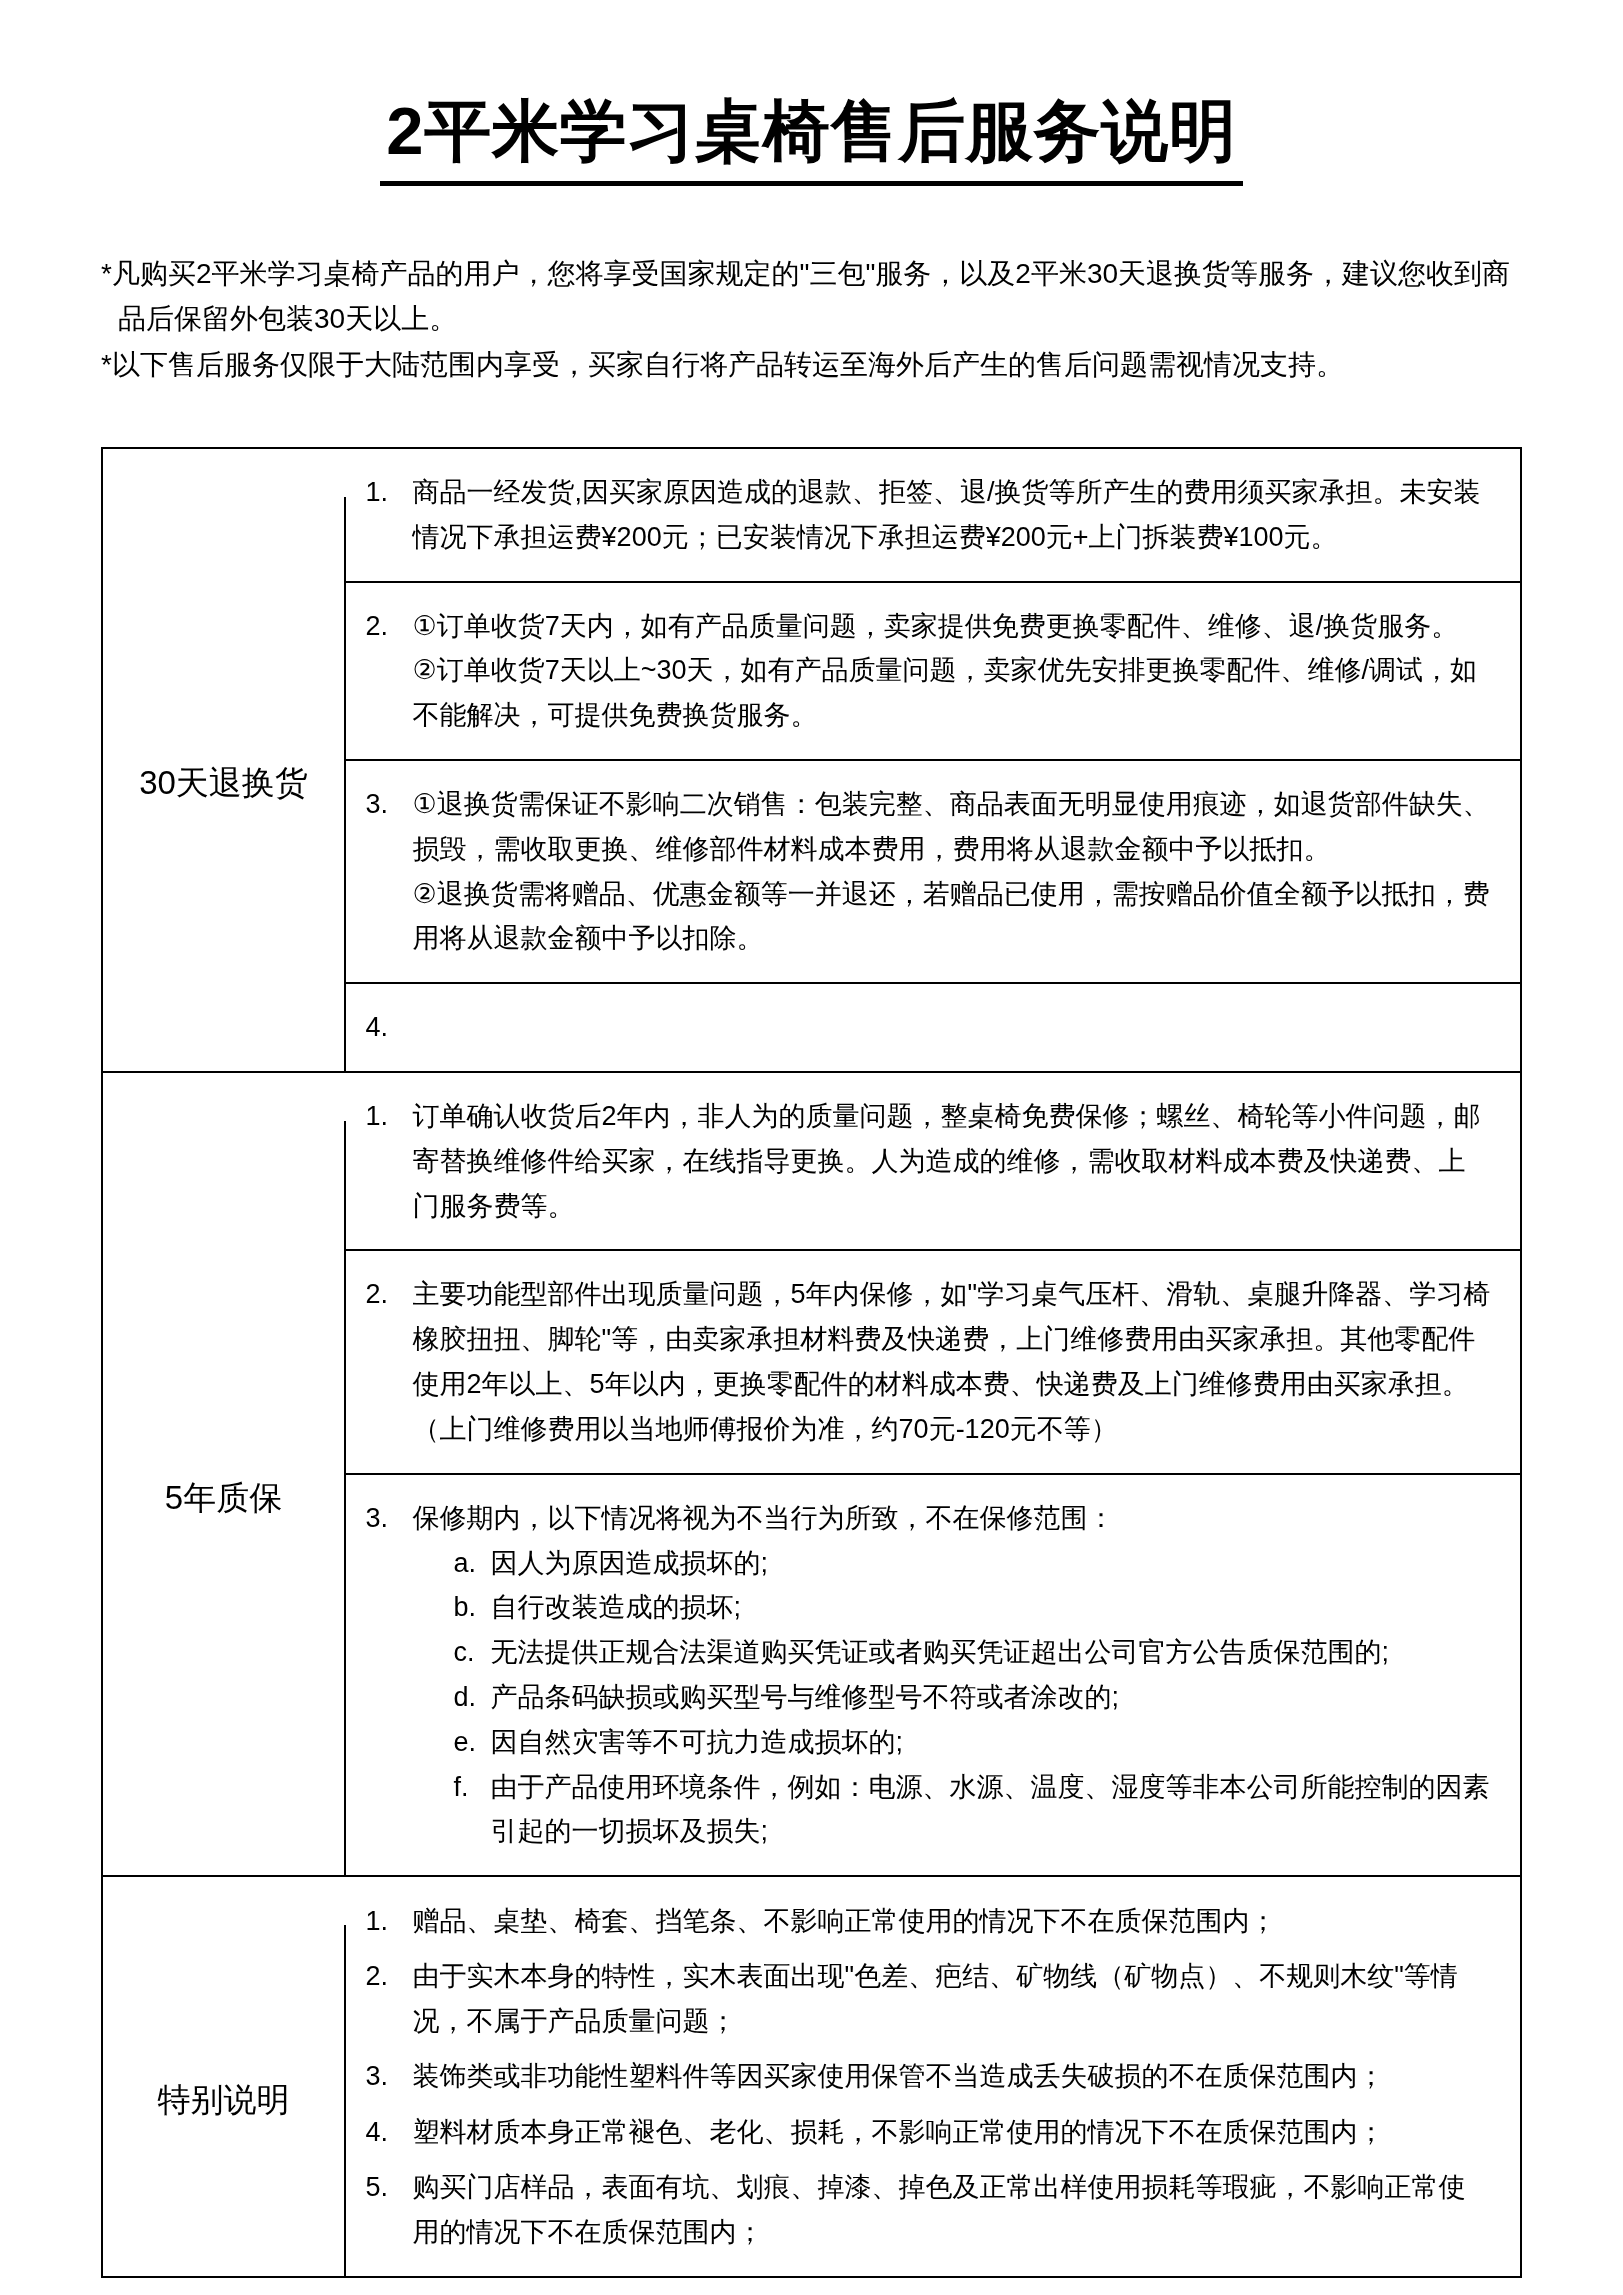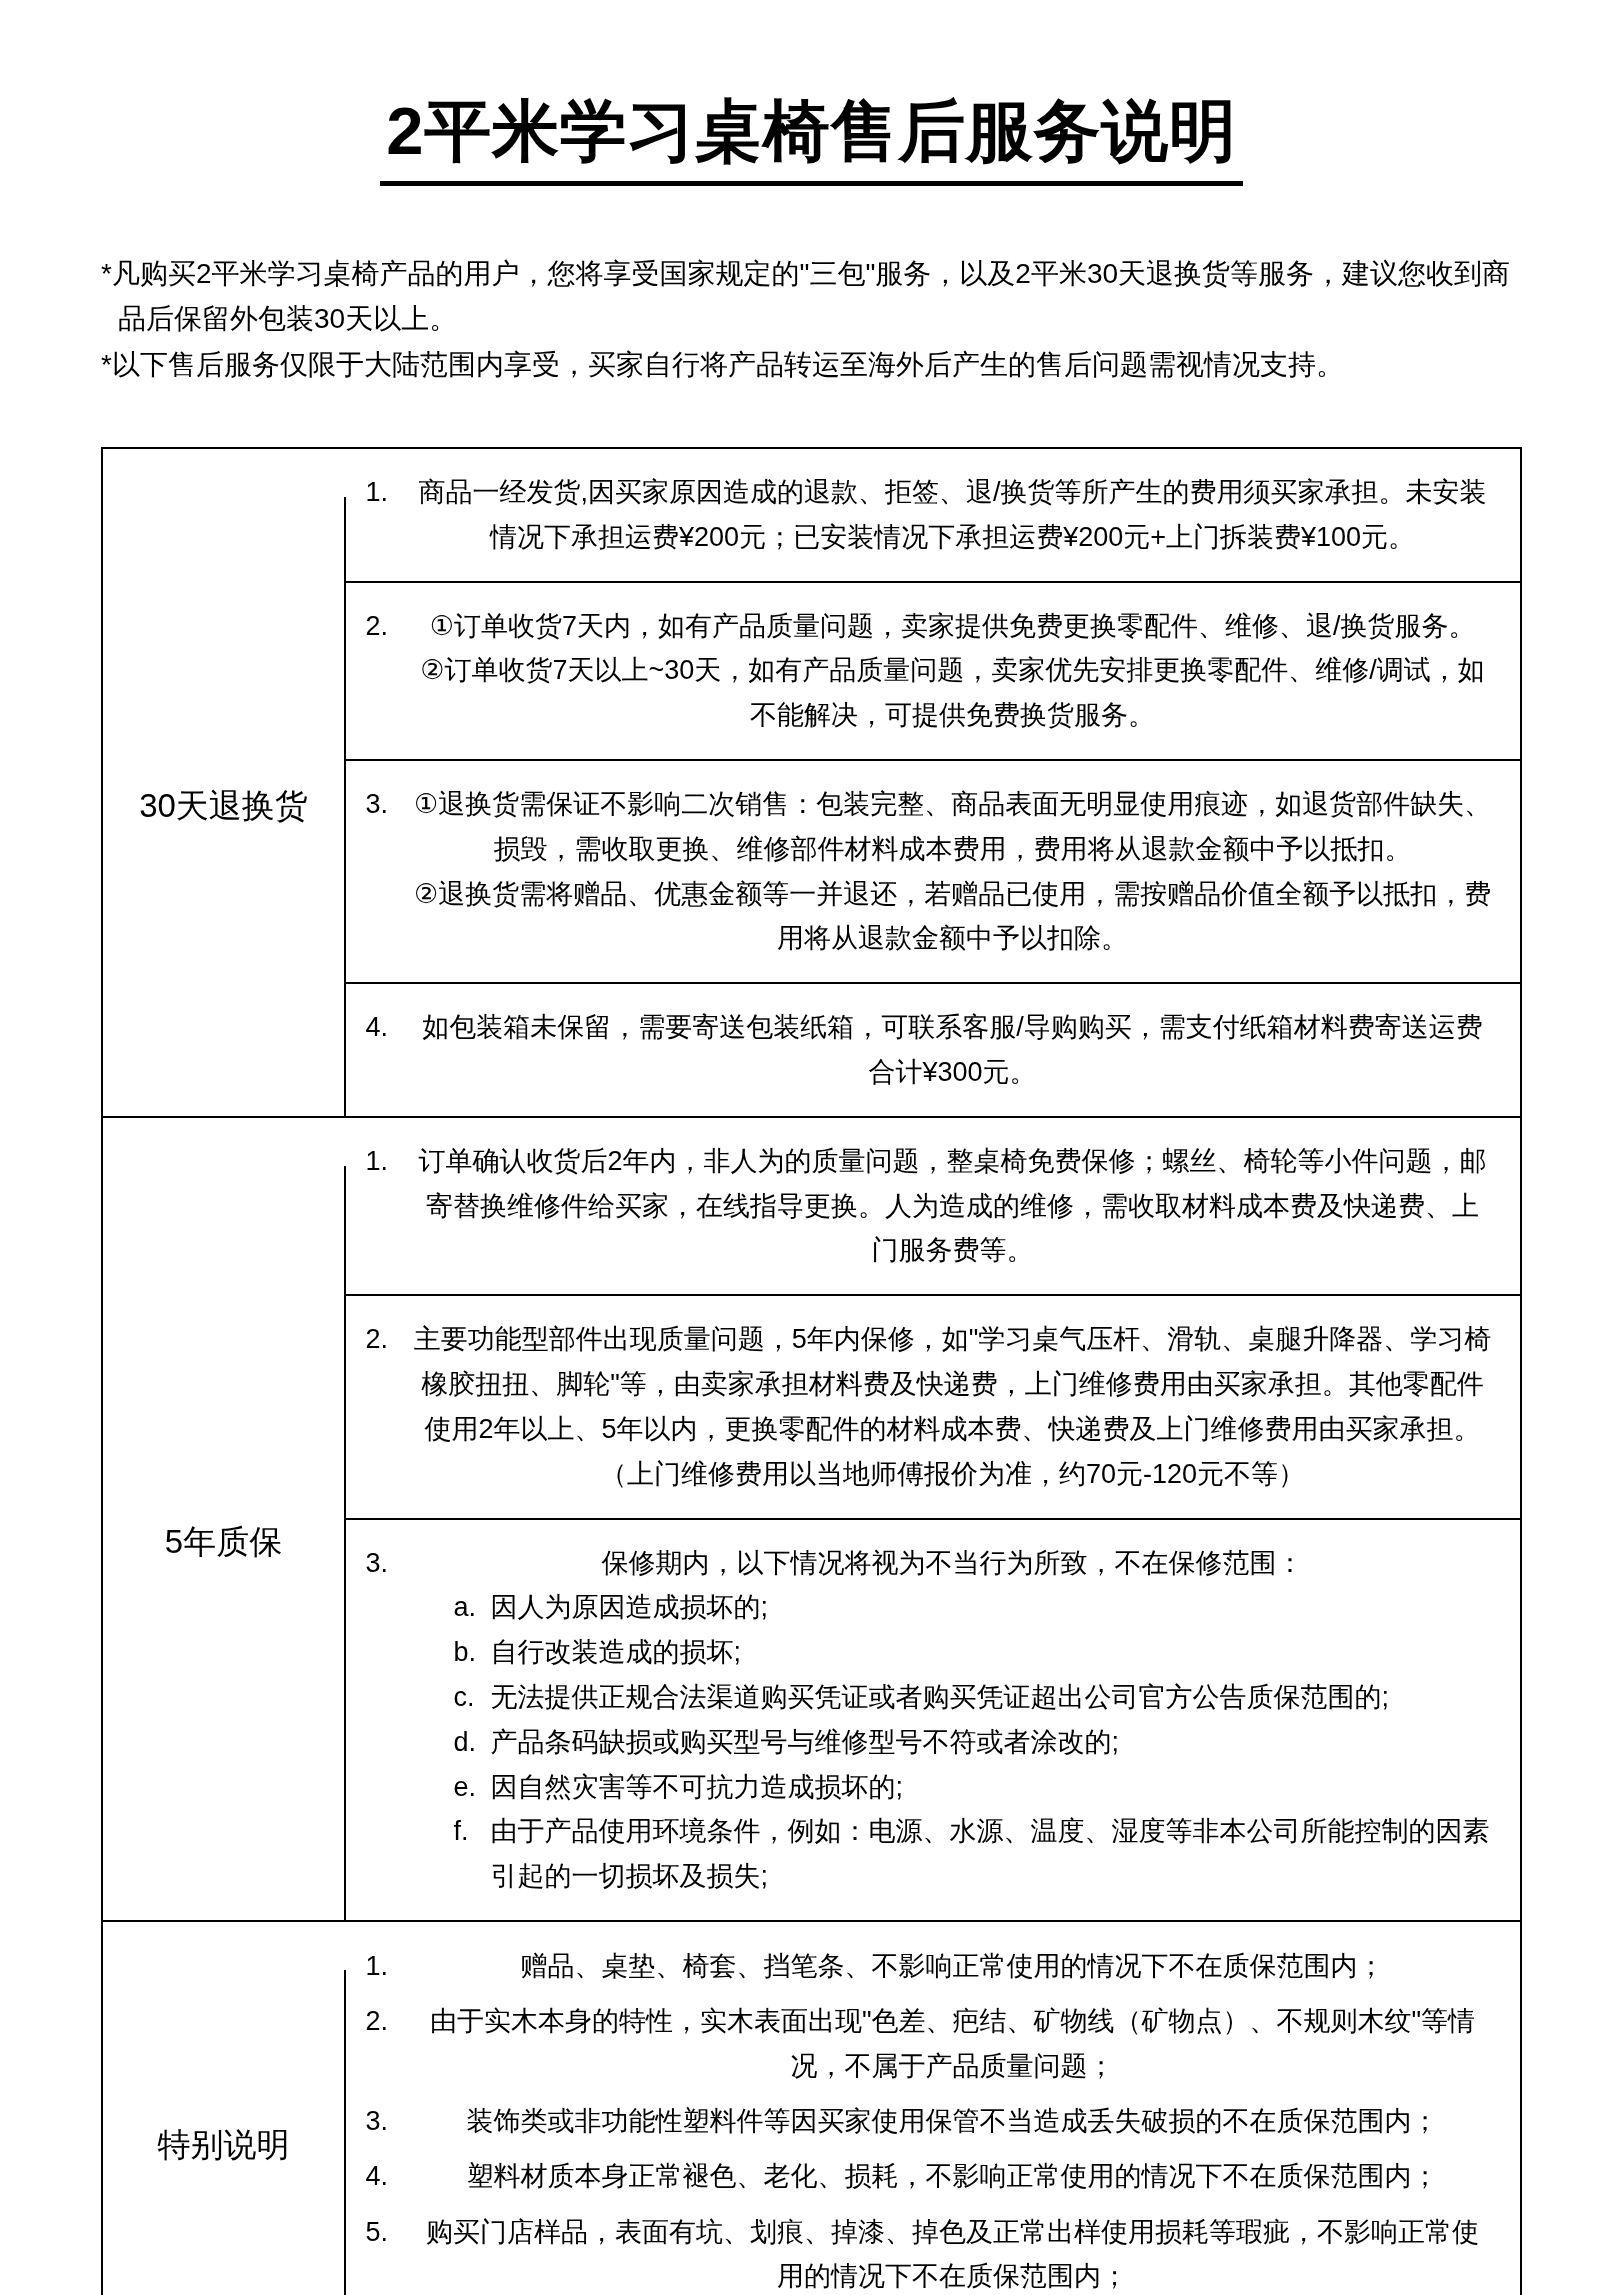--- a/index.html
+++ b/index.html
@@ -50,21 +50,21 @@
   .group-content { flex: 1; min-width: 0; display: flex; flex-direction: column; justify-content: center; }
 
   .item {
     display: flex;
     padding: 21px 27.5px 21px 19.6px;
     font-size: 27px;
     line-height: 1.66;
   }
   .item + .item { border-top: 2px solid #000; }
   .item-num { flex: 0 0 47px; }
-  .item-text { flex: 1; min-width: 0; white-space: pre-line; text-align: center; }
+  .item-text { flex: 1; min-width: 0; white-space: pre-line; }
   .item-body { flex: 1; min-width: 0; }
   .item-body .item-text { flex: none; }
 
   .sub-list { padding-left: 41px; }
   .sub-item { display: flex; }
   .sub-letter { flex: 0 0 37px; }
   .sub-text { flex: 1; min-width: 0; }
 
   
   .group-plain .item { border-top: none; padding: 5.2px 27.5px 5.2px 19.6px; }
@@ -99,21 +99,20 @@
           <span class="item-text">①订单收货7天内，如有产品质量问题，卖家提供免费更换零配件、维修、退/换货服务。
 ②订单收货7天以上~30天，如有产品质量问题，卖家优先安排更换零配件、维修/调试，如不能解决，可提供免费换货服务。</span>
         </div>
         <div class="item">
           <span class="item-num">3.</span>
           <span class="item-text">①退换货需保证不影响二次销售：包装完整、商品表面无明显使用痕迹，如退货部件缺失、损毁，需收取更换、维修部件材料成本费用，费用将从退款金额中予以抵扣。
 ②退换货需将赠品、优惠金额等一并退还，若赠品已使用，需按赠品价值全额予以抵扣，费用将从退款金额中予以扣除。</span>
         </div>
         <div class="item">
           <span class="item-num">4.</span>
-          <span class="item-text">如包装箱未保留，需要寄送包装纸箱，可联系客服/导购购买，需支付纸箱材料费寄送运费合计¥300元。</span>
         </div>
       </div>
     </div>
 
     <div class="group">
       <div class="group-label">5年质保</div>
       <div class="group-content">
         <div class="item">
           <span class="item-num">1.</span>
           <span class="item-text">订单确认收货后2年内，非人为的质量问题，整桌椅免费保修；螺丝、椅轮等小件问题，邮寄替换维修件给买家，在线指导更换。人为造成的维修，需收取材料成本费及快递费、上门服务费等。</span>

